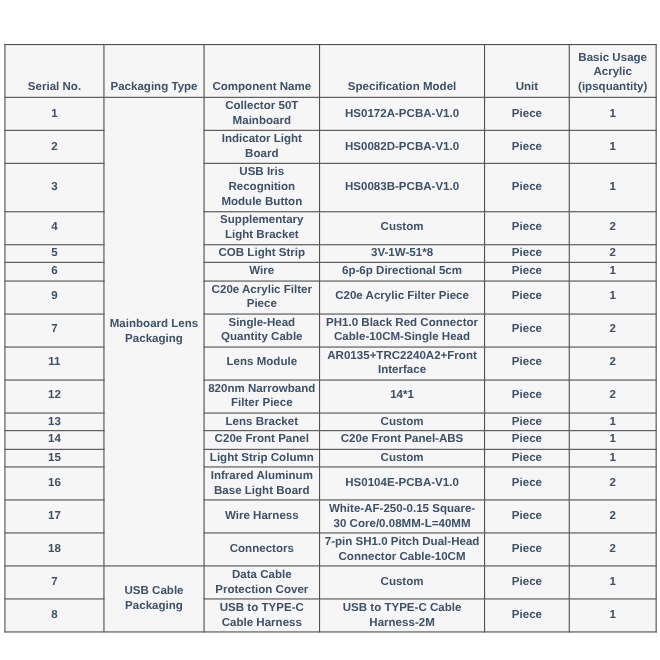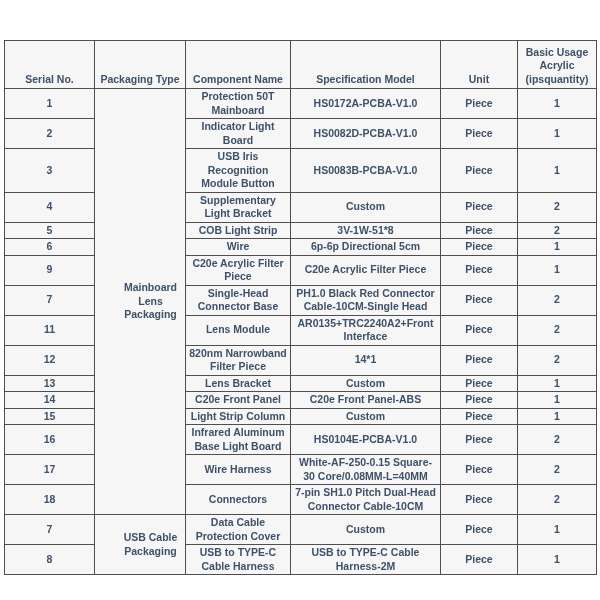--- a/index.html
+++ b/index.html
@@ -35,21 +35,20 @@
   table.bom th{
     height:44px;
     vertical-align:bottom;
     padding-bottom:2px;
   }
   table.bom td{
     vertical-align:middle;
   }
   table.bom td.pkg{
     vertical-align:middle;
-    padding-left:24px;
   }
 </style>
 </head>
 <body>
 
 <div class="page">
   <table class="bom">
     <colgroup>
       <col style="width:90px">
       <col style="width:91px">
@@ -65,21 +64,21 @@
           <th>Component Name</th>
           <th>Specification Model</th>
           <th>Unit</th>
           <th>Basic Usage Acrylic (ipsquantity)</th>
         </tr>
     </thead>
     <tbody>
         <tr>
           <td>1</td>
           <td rowspan="16" class="pkg">Mainboard Lens Packaging</td>
-          <td>Protection 50T Mainboard</td>
+          <td>Collector 50T Mainboard</td>
           <td>HS0172A-PCBA-V1.0</td>
           <td>Piece</td>
           <td>1</td>
         </tr>
         <tr>
           <td>2</td>
           <td>Indicator Light Board</td>
           <td>HS0082D-PCBA-V1.0</td>
           <td>Piece</td>
           <td>1</td>
@@ -114,21 +113,21 @@
         </tr>
         <tr>
           <td>9</td>
           <td>C20e Acrylic Filter Piece</td>
           <td>C20e Acrylic Filter Piece</td>
           <td>Piece</td>
           <td>1</td>
         </tr>
         <tr>
           <td>7</td>
-          <td>Single-Head Connector Base</td>
+          <td>Single-Head Quantity Cable</td>
           <td>PH1.0 Black Red Connector Cable-10CM-Single Head</td>
           <td>Piece</td>
           <td>2</td>
         </tr>
         <tr>
           <td>11</td>
           <td>Lens Module</td>
           <td>AR0135+TRC2240A2+Front Interface</td>
           <td>Piece</td>
           <td>2</td>

